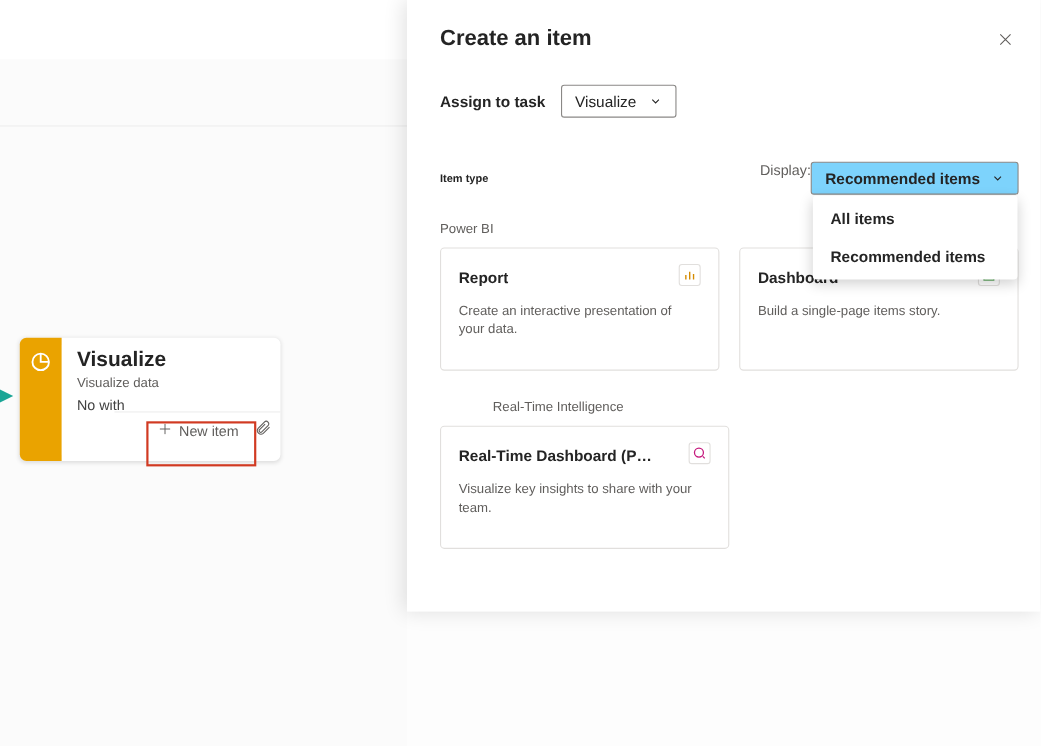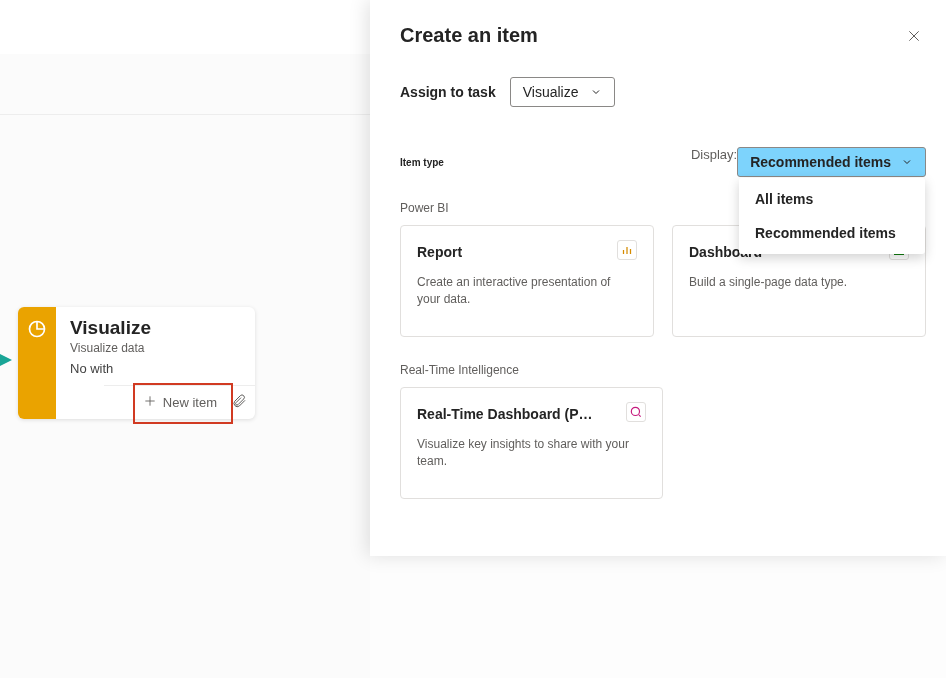--- a/index.html
+++ b/index.html
@@ -71,21 +71,21 @@
       padding: 10px 14px 0 14px;
       border-top-right-radius: 6px;
       border-bottom-right-radius: 6px;
       position: relative;
     }
     .task-card-title { font-size: 19px; font-weight: 600; color: #242424; }
     .task-card-subtitle { font-size: 12px; color: #605e5c; margin-top: 2px; }
     .task-card-items { font-size: 13px; color: #424242; margin-top: 6px; }
     .task-card-footer {
       position: absolute;
-      bottom: 0; left: 0; right: 0;
+      bottom: 11px; left: 0; right: 0;
       height: 34px;
       border-top: 1px solid #ededed;
       display: flex;
       align-items: center;
       justify-content: flex-end;
       gap: 8px;
       padding-right: 8px;
       margin-left: 48px;
     }
     .new-item-btn {
@@ -185,21 +185,21 @@
       color: #242424;
       cursor: pointer;
     }
 
     .section-label {
       font-size: 12px;
       color: #605e5c;
       margin-top: 24px;
       margin-bottom: 10px;
     }
-    .section-label.rti { margin-top: 26px; }
+    .section-label.rti { margin-top: 26px; margin-left: 48px; }
     .cards-row {
       display: flex;
       gap: 18px;
     }
     .item-card {
       flex: 1;
       border: 1px solid #e1dfdd;
       border-radius: 4px;
       padding: 14px 16px 18px 16px;
       background: #ffffff;
@@ -342,21 +342,21 @@
       <div class="item-card-head">
         <div class="item-card-title">Dashboard</div>
         <div class="card-icon">
           <svg width="12" height="12" viewBox="0 0 24 24" fill="none" stroke="#107c10" stroke-width="2">
             <rect x="3" y="3" width="8" height="8"></rect>
               <rect x="13" y="3" width="8" height="8"></rect>
               <rect x="3" y="13" width="18" height="8"></rect>
           </svg>
         </div>
       </div>
-      <div class="item-card-desc">Build a single-page data type.</div>
+      <div class="item-card-desc">Build a single-page items story.</div>
     </div>
   </div>
 
   <div class="section-label rti">Real-Time Intelligence</div>
   <div class="cards-row">
     <div class="item-card">
       <div class="item-card-head">
         <div class="item-card-title">Real-Time Dashboard (Previ…</div>
         <div class="card-icon">
           <svg width="14" height="14" viewBox="0 0 24 24" fill="none" stroke="#c5197d" stroke-width="2">

